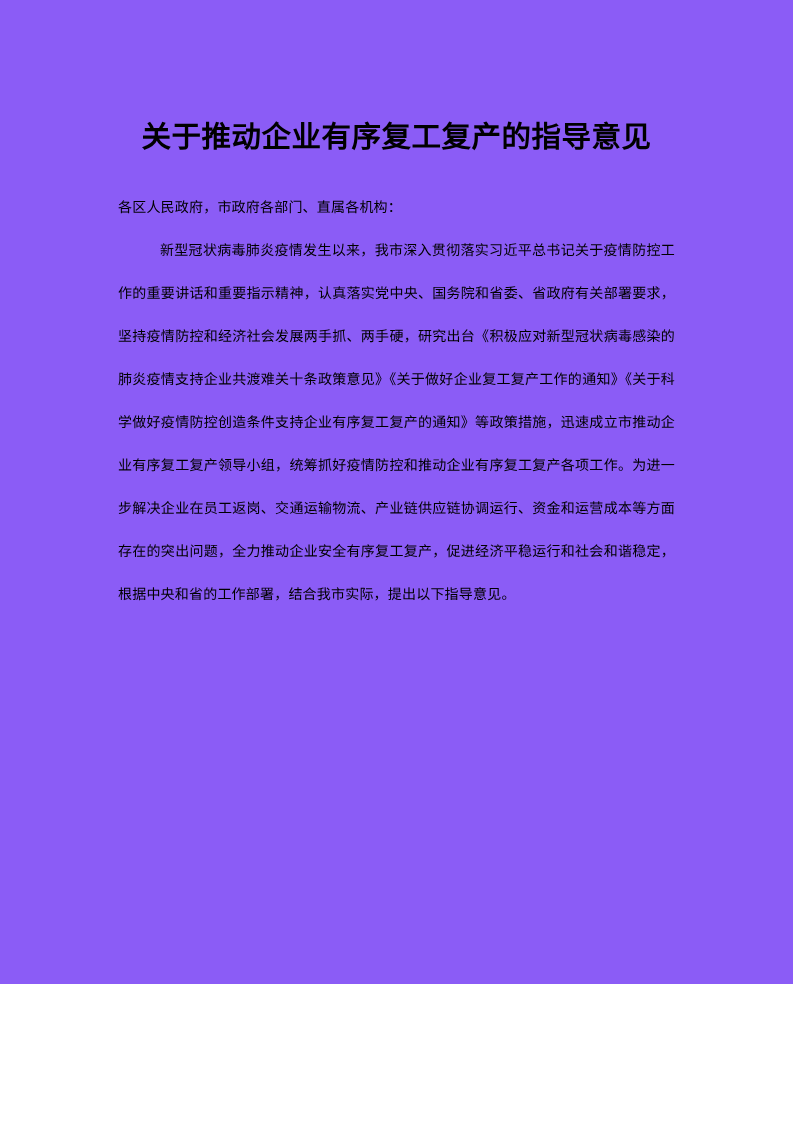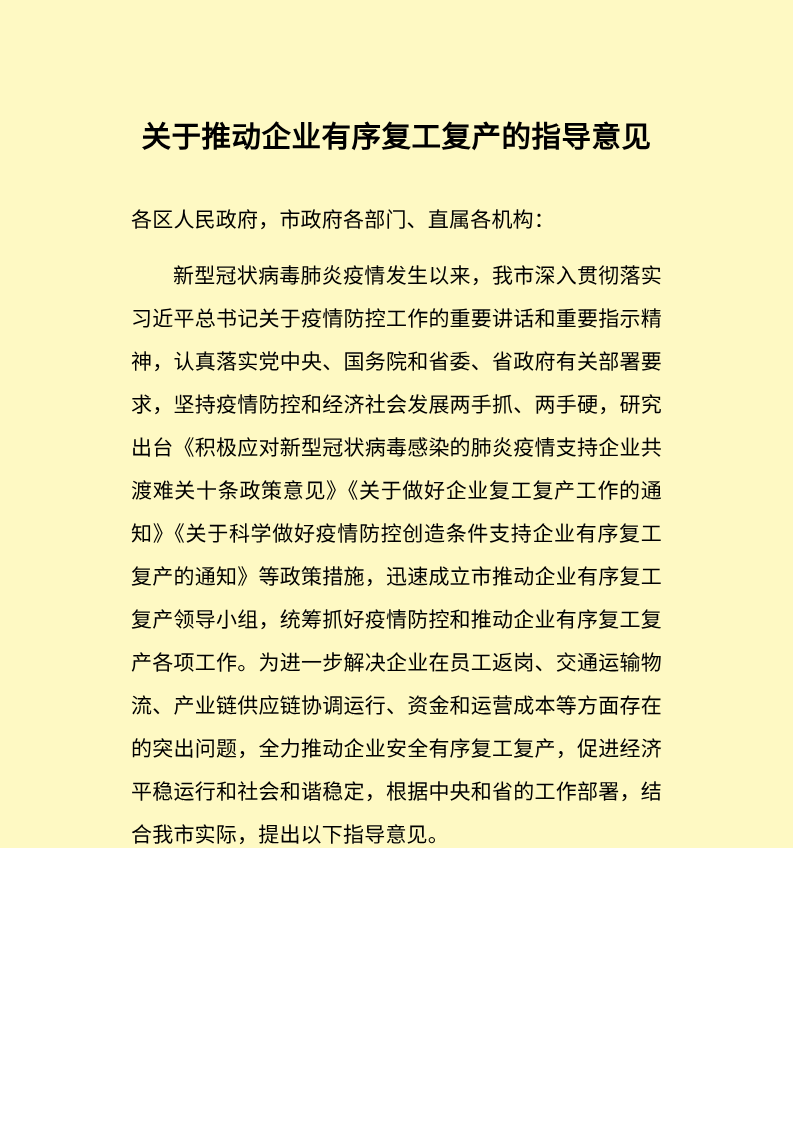--- a/index.html
+++ b/index.html
@@ -13,22 +13,22 @@
     height: 1122px;
     overflow: hidden;
     font-family: "DejaVu Serif", "Liberation Serif", serif;
     color: #000000;
     -webkit-font-smoothing: antialiased;
   }
 
   .page {
     position: relative;
     width: 793px;
-    height: 848px;
-    background: #fef9c3;
+    height: 984px;
+    background: #8b5cf6;
     box-sizing: border-box;
   }
 
   
   .content {
     position: absolute;
     left: 118px;
     top: 0;
     width: 557px;
   }
@@ -51,24 +51,24 @@
   }
 
   .body-block {
     position: absolute;
     left: 0;
     top: 186px;
     width: 557px;
   }
 
   p.para {
-    margin: 13px;
+    margin: 0;
     padding: 0;
     font-family: "DejaVu Serif", "Liberation Serif", serif;
-    font-size: 21px;
+    font-size: 14px;
     line-height: 43px;
     text-align: justify;
     text-justify: inter-character;
     text-align-last: left;
     letter-spacing: 0.2px;
     color: #000000;
     word-break: break-all;
   }
 
   p.indent {

